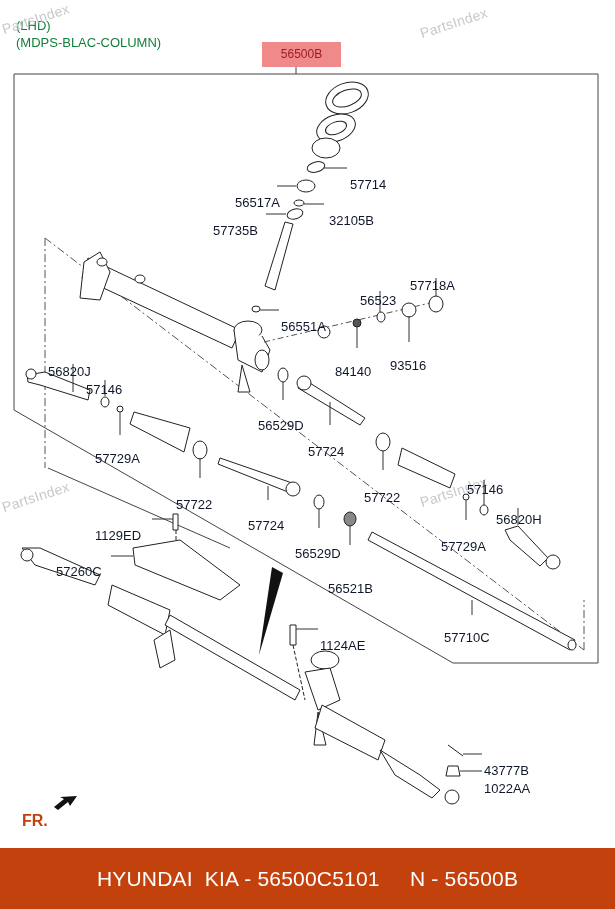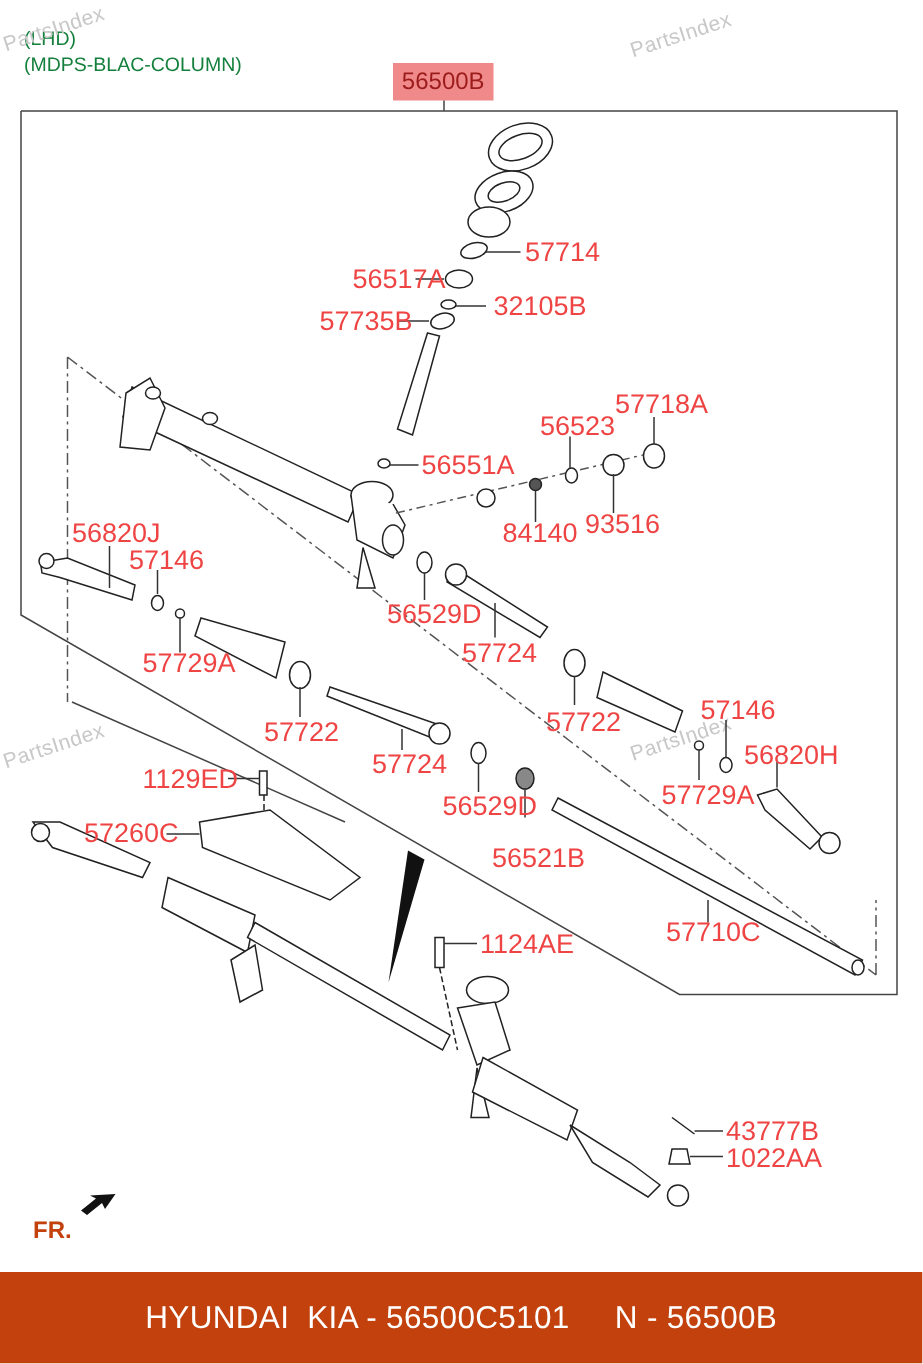--- a/index.html
+++ b/index.html
@@ -1,24 +1,24 @@
 <!DOCTYPE html>
 <html><head>
 <meta charset="utf-8">
 <style>
   html, body { margin: 0; padding: 0; background: #ffffff; }
   body { width: 615px; height: 909px; position: relative; overflow: hidden;
          font-family: "Liberation Sans", sans-serif; color: #1a1a1a; }
   .hdr { position: absolute; left: 16px; font-size: 13px; line-height: 16px; color: #15803d; }
   .watermark { position: absolute; font-size: 14px; color: #c8c8c8; transform: rotate(-18deg);
                transform-origin: left top; letter-spacing: 0.3px; }
-  .callout { position: absolute; left: 262px; top: 42px; width: 67px; height: 25px;
-             background: #f08a8a; color: #9c1b1b; font-size: 16px; text-align: center; line-height: 25px; }
+  .callout { position: absolute; left: 262px; top: 42px; width: 79px; height: 25px;
+             background: #f08a8a; color: #9c1b1b; font-size: 12px; text-align: center; line-height: 25px; }
   svg.diagram { position: absolute; left: 0; top: 0; }
-  .lbl { position: absolute; font-size: 18px; color: #ef4444; white-space: nowrap; line-height: 15px; }
+  .lbl { position: absolute; font-size: 13px; color: #0f172a; white-space: nowrap; line-height: 15px; margin-top: 16px; }
   .fr { position: absolute; left: 22px; top: 812px; font-size: 16px; font-weight: bold; color: #c2410c; }
   .footer { position: absolute; left: 0; top: 848px; width: 615px; height: 61px; background: #c2410c;
             color: #ffffff; font-size: 21px; line-height: 61px; text-align: center; letter-spacing: 0.2px; }
   .footer span { white-space: pre; }
 </style>
 </head>
 <body>
 
 <div class="hdr" style="top:18px">(LHD)</div>
 <div class="hdr" style="top:35px">(MDPS-BLAC-COLUMN)</div>

